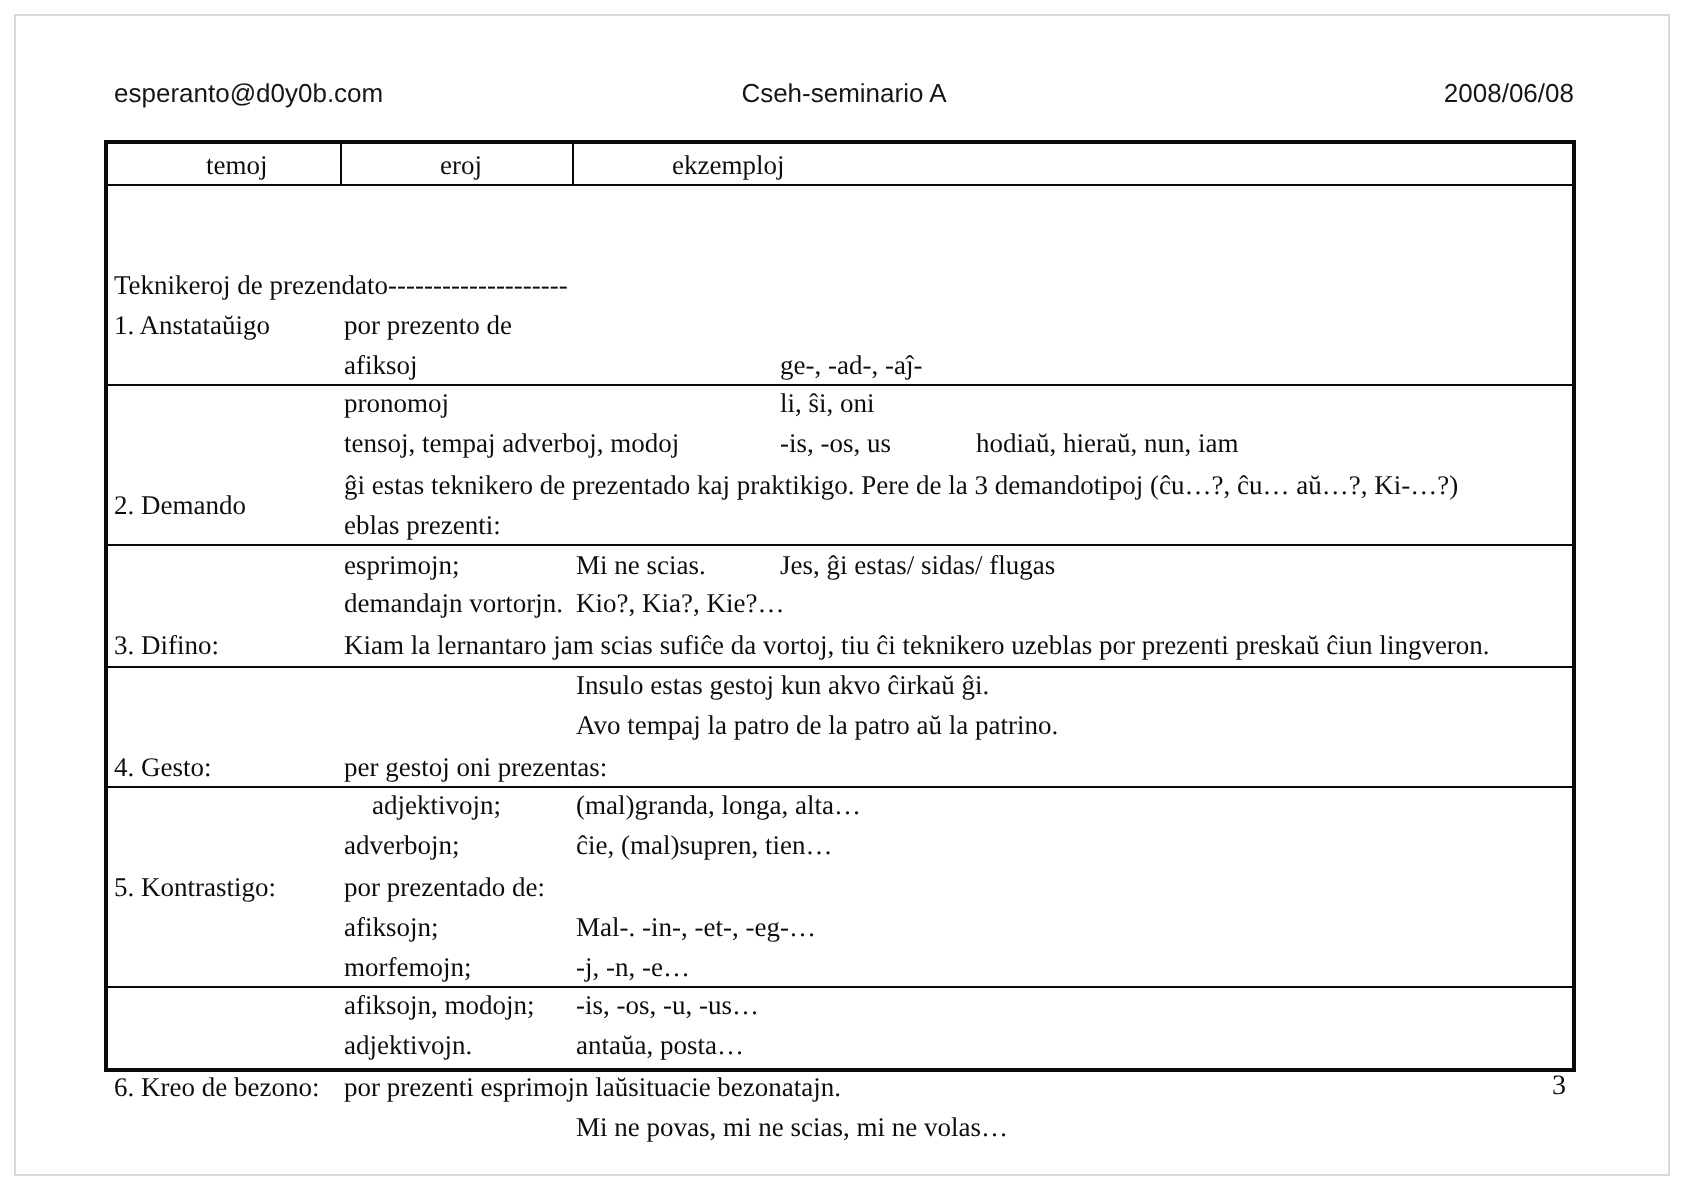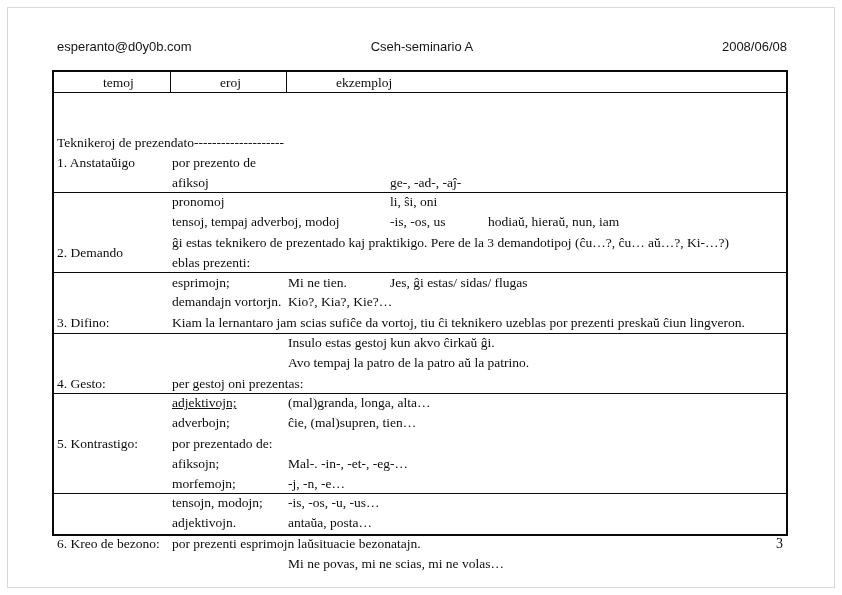--- a/index.html
+++ b/index.html
@@ -82,21 +82,21 @@
           <span class="cell" style="left: 434px;">hodiaŭ, hieraŭ, nun, iam</span>
         </div>
       </div>
       <div class="section sep">
         <div class="row" style="height: 39.6px;">
           <span class="cell vcenter" style="left: 3px;">2. Demando</span>
           <span class="cell para" style="left: 118px;">ĝi estas teknikero de prezentado kaj praktikigo. Pere de la 3 demandotipoj (ĉu…?, ĉu… aŭ…?, Ki-…?) eblas prezenti:</span>
         </div>
         <div class="row">
           <span class="cell" style="left: 118px;">esprimojn;</span>
-          <span class="cell" style="left: 234px;">Mi ne tien.</span>
+          <span class="cell" style="left: 234px;">Mi ne scias.</span>
           <span class="cell" style="left: 336px;">Jes, ĝi estas/ sidas/ flugas</span>
         </div>
         <div class="row">
           <span class="cell" style="left: 118px;">demandajn vortorjn.</span>
           <span class="cell" style="left: 234px;">Kio?, Kia?, Kie?…</span>
         </div>
       </div>
       <div class="section sep">
         <div class="row">
           <span class="cell" style="left: 3px;">3. Difino:</span>
@@ -108,21 +108,21 @@
         <div class="row">
           <span class="cell" style="left: 234px;">Avo tempaj la patro de la patro aŭ la patrino.</span>
         </div>
       </div>
       <div class="section sep">
         <div class="row">
           <span class="cell" style="left: 3px;">4. Gesto:</span>
           <span class="cell" style="left: 118px;">per gestoj oni prezentas:</span>
         </div>
         <div class="row">
-          <span class="cell" style="left: 118px; text-decoration: underline;">adjektivojn;</span>
+          <span class="cell" style="left: 132px;">adjektivojn;</span>
           <span class="cell" style="left: 234px;">(mal)granda, longa, alta…</span>
         </div>
         <div class="row">
           <span class="cell" style="left: 118px;">adverbojn;</span>
           <span class="cell" style="left: 234px;">ĉie, (mal)supren, tien…</span>
         </div>
       </div>
       <div class="section sep">
         <div class="row">
           <span class="cell" style="left: 3px;">5. Kontrastigo:</span>
@@ -130,21 +130,21 @@
         </div>
         <div class="row">
           <span class="cell" style="left: 118px;">afiksojn;</span>
           <span class="cell" style="left: 234px;">Mal-. -in-, -et-, -eg-…</span>
         </div>
         <div class="row">
           <span class="cell" style="left: 118px;">morfemojn;</span>
           <span class="cell" style="left: 234px;">-j, -n, -e…</span>
         </div>
         <div class="row">
-          <span class="cell" style="left: 118px;">tensojn, modojn;</span>
+          <span class="cell" style="left: 118px;">afiksojn, modojn;</span>
           <span class="cell" style="left: 234px;">-is, -os, -u, -us…</span>
         </div>
         <div class="row">
           <span class="cell" style="left: 118px;">adjektivojn.</span>
           <span class="cell" style="left: 234px;">antaŭa, posta…</span>
         </div>
       </div>
       <div class="section sep">
         <div class="row">
           <span class="cell" style="left: 3px;">6. Kreo de bezono:</span>

